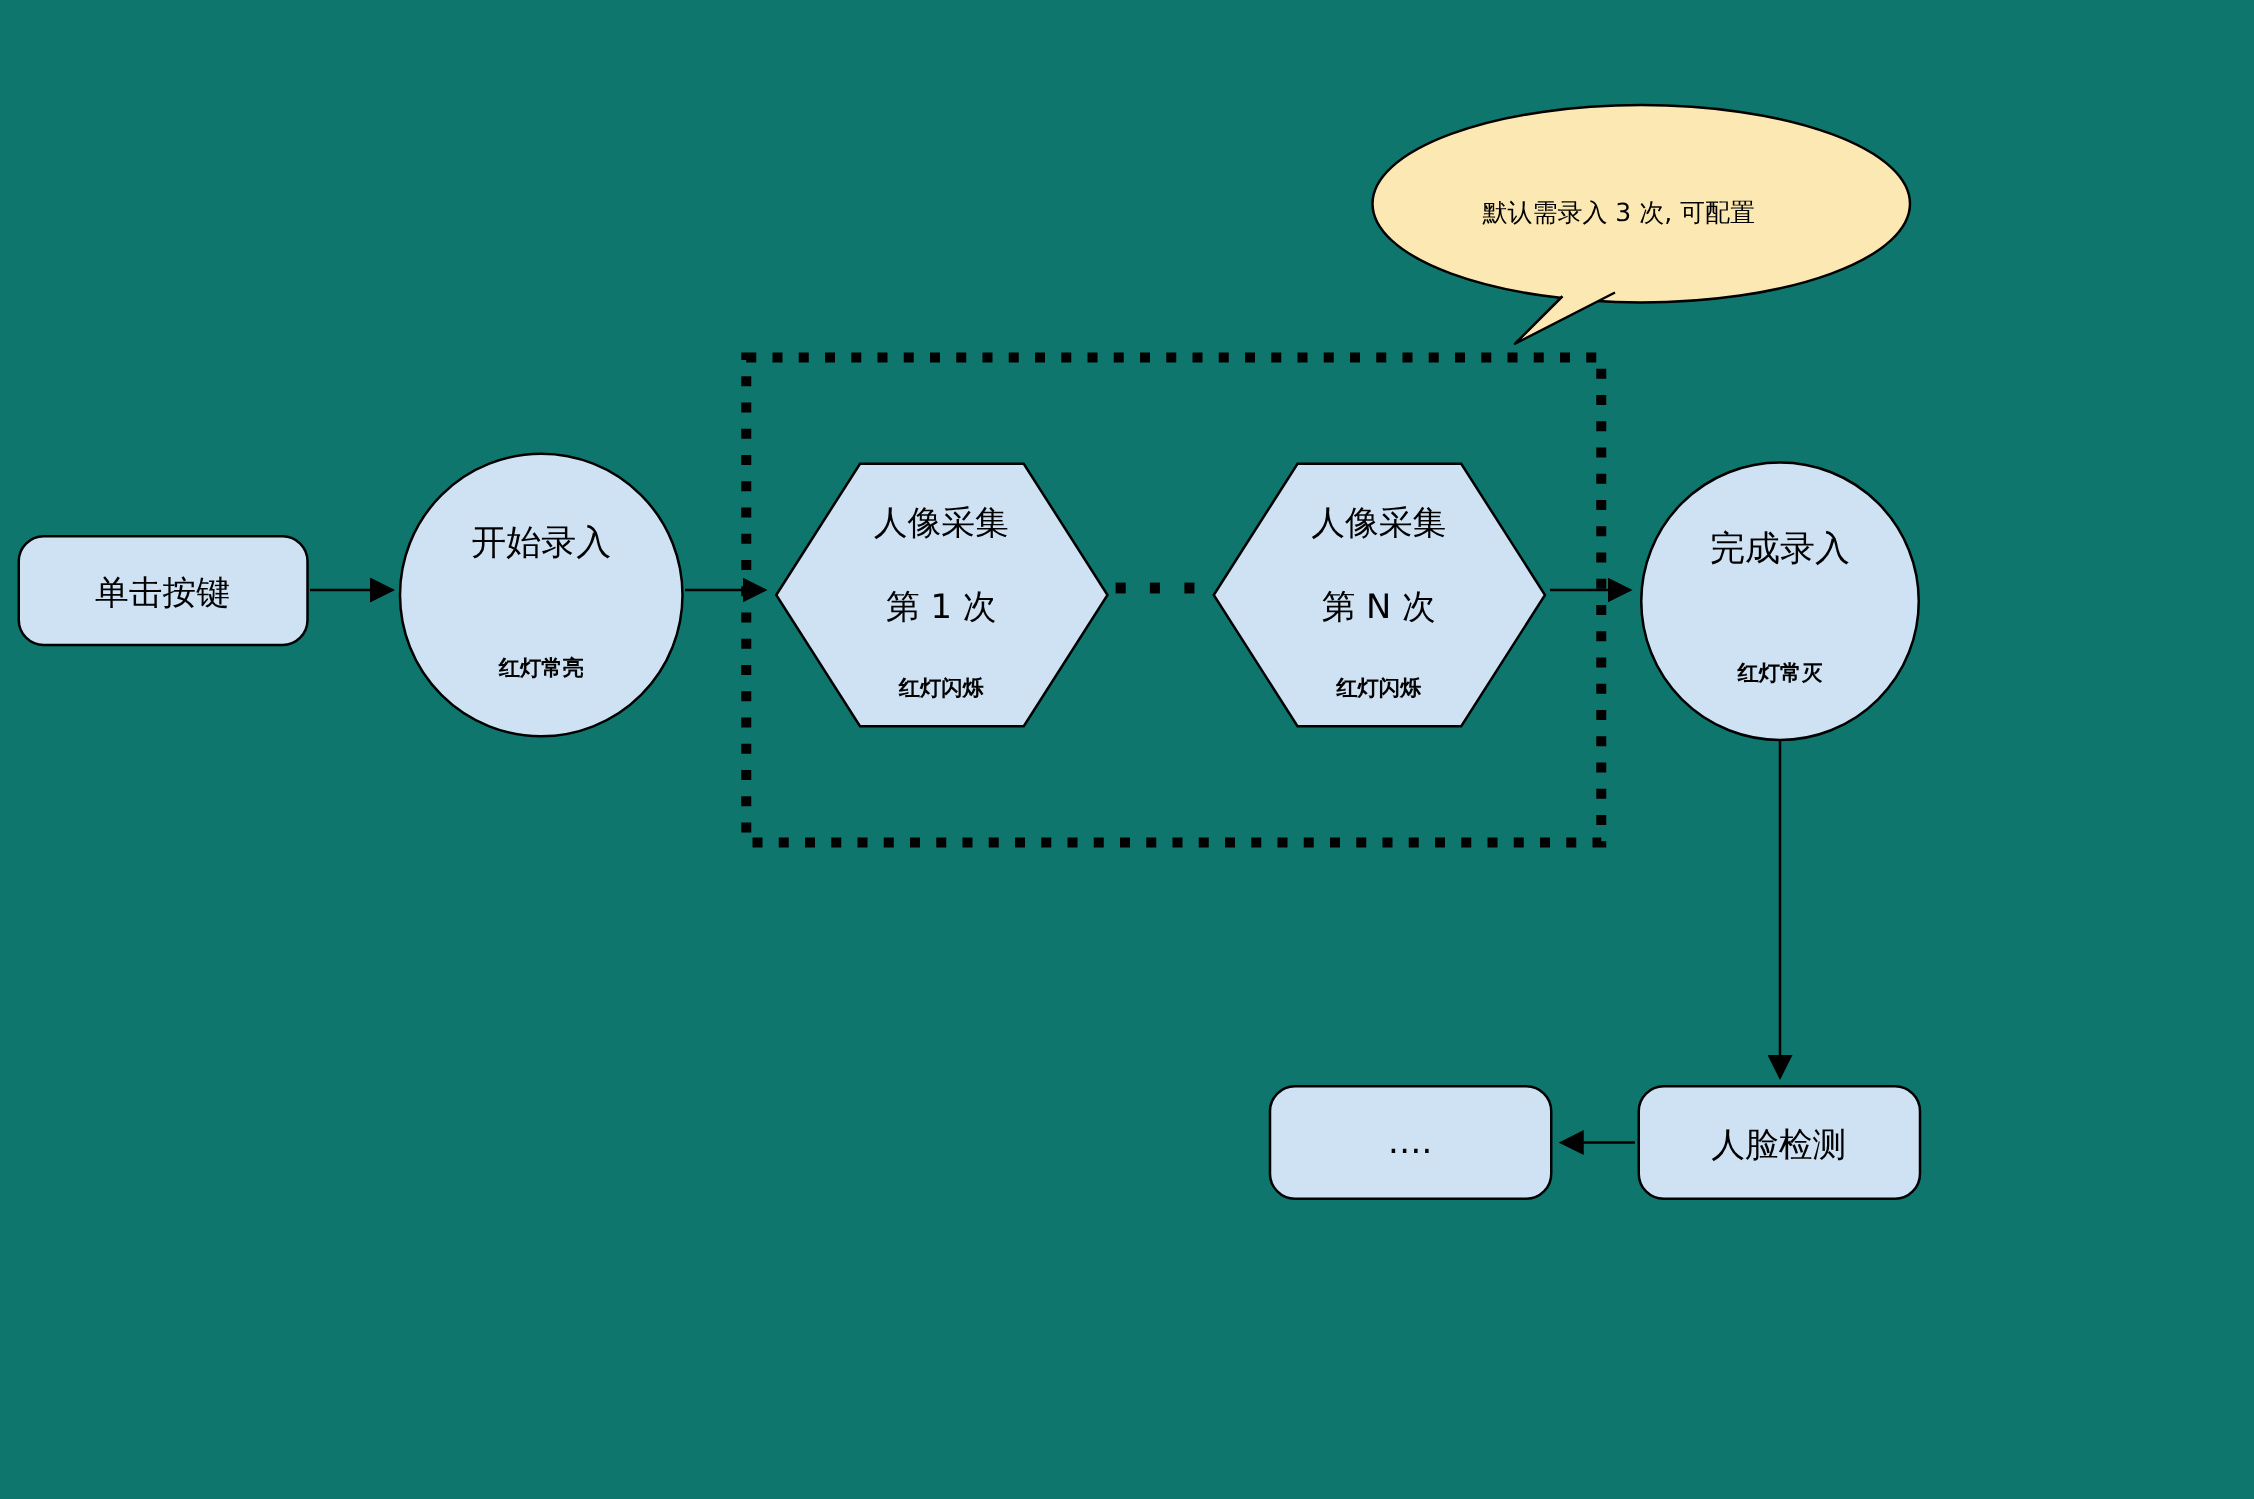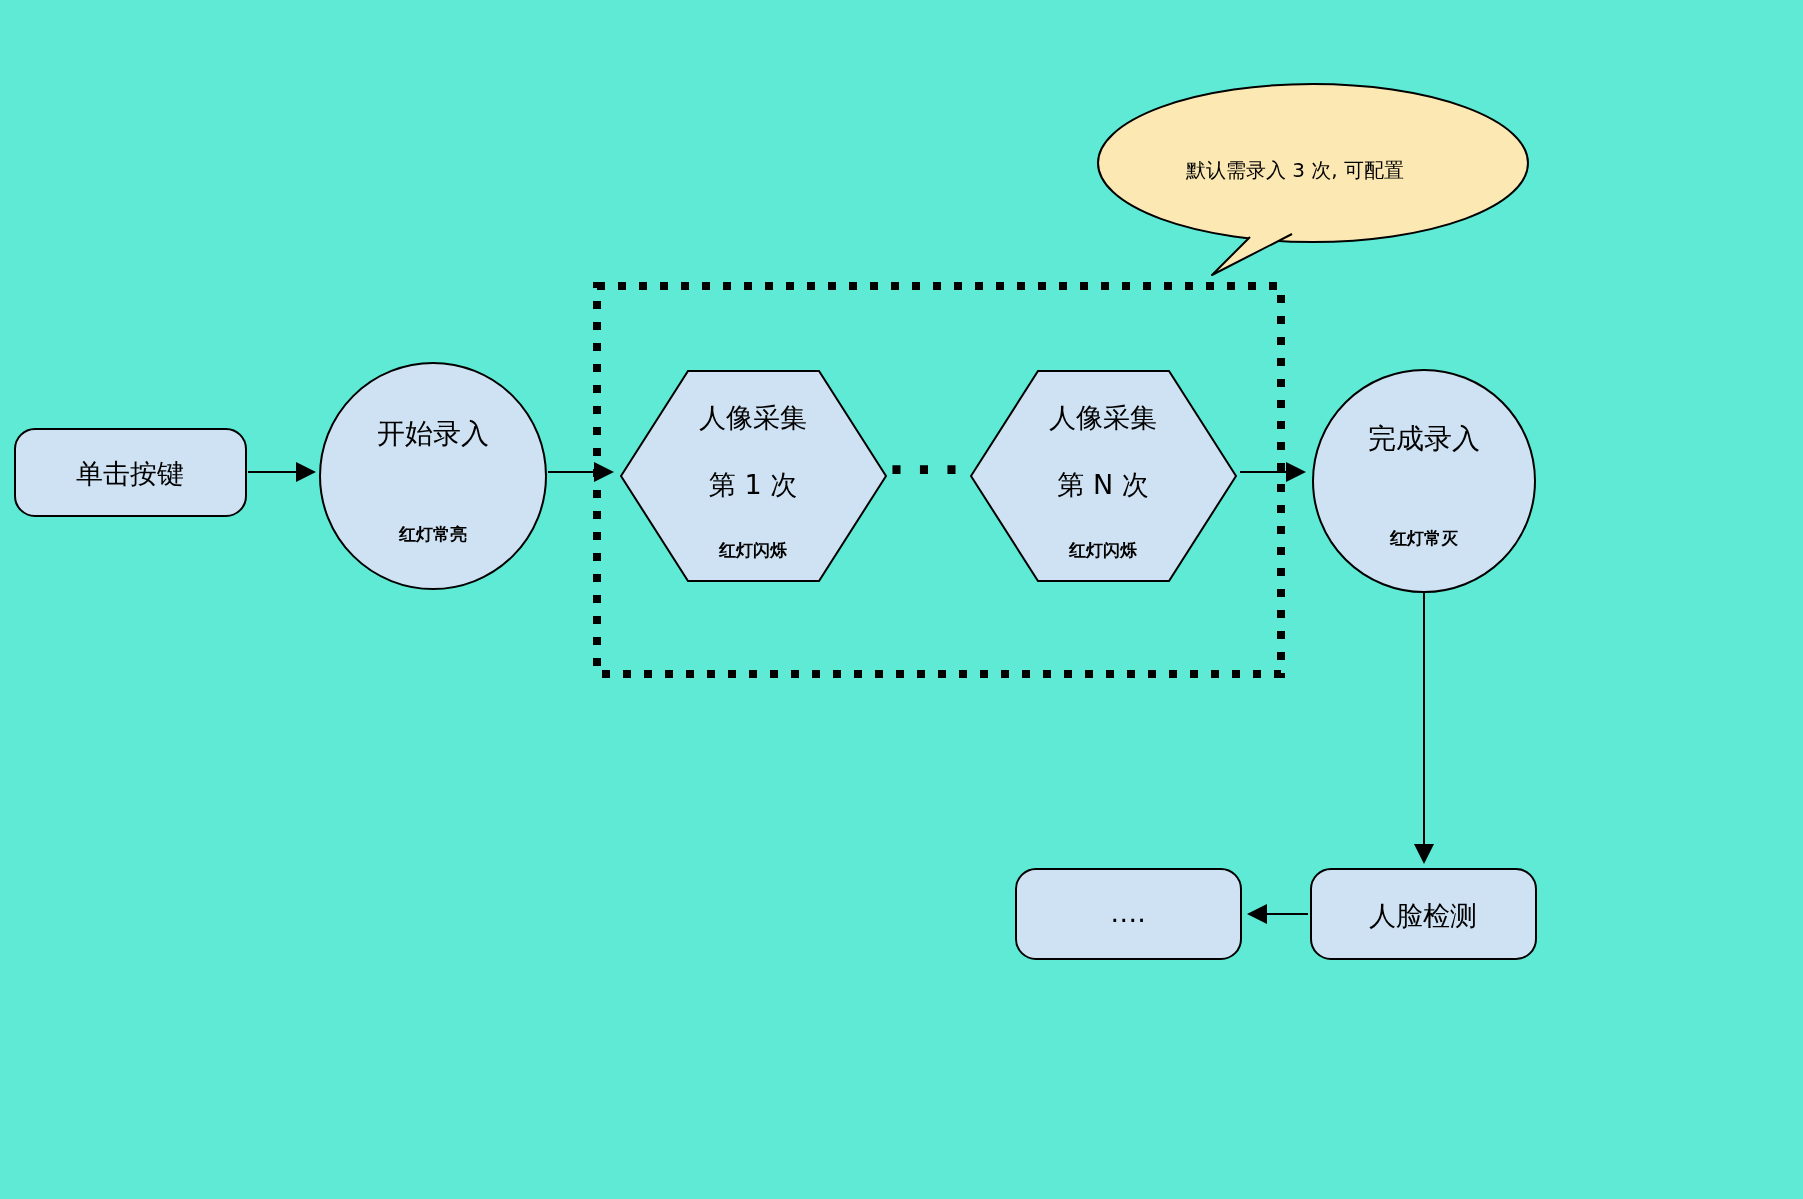--- a/index.html
+++ b/index.html
@@ -4,21 +4,21 @@
 <style>
   html, body {
     margin: 0;
     padding: 0;
     background: #ffffff;
   }
   .canvas {
     position: relative;
     width: 1803px;
     height: 1199px;
-    background: #5eead4;
+    background: #0f766e;
     font-family: "DejaVu Sans", sans-serif;
   }
   svg { display: block; }
   text {
     font-family: "DejaVu Sans", sans-serif;
     fill: #000000;
   }
   .node-label   { font-size: 27px; font-weight: 500; }
   .node-label-lg{ font-size: 28px; font-weight: 500; }
   .node-status  { font-size: 17px; font-weight: 700; }

